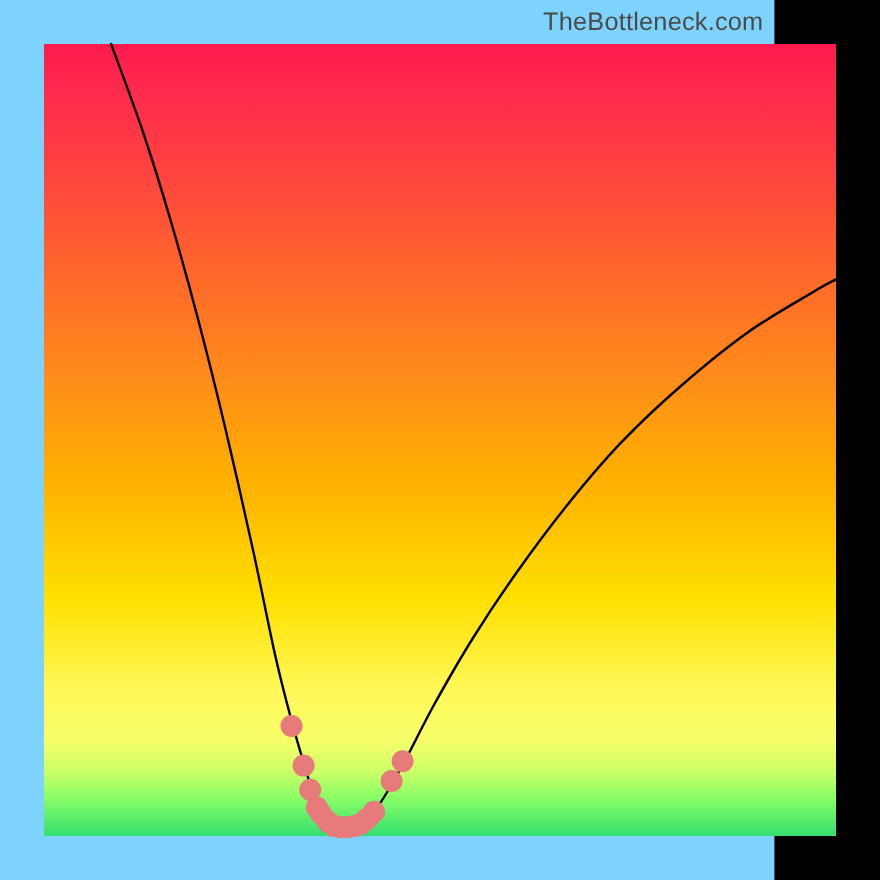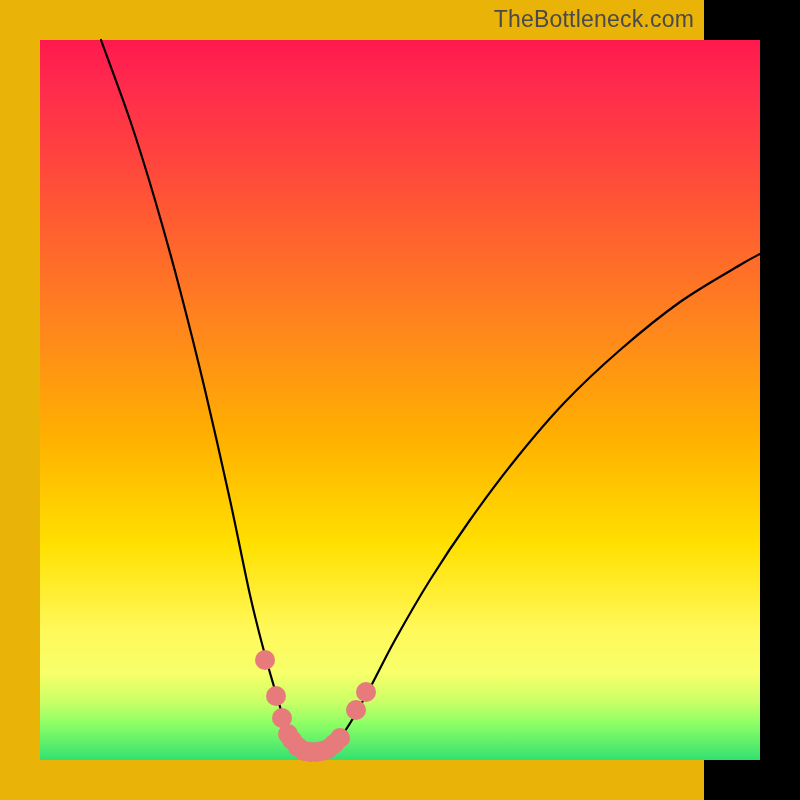--- a/index.html
+++ b/index.html
@@ -10,21 +10,21 @@
     background: #000;
     overflow: hidden;
     font-family: Arial, Helvetica, sans-serif;
   }
   .frame {
     position: absolute;
     left: 0;
     top: 0;
     width: 704px;
     height: 800px;
-    background: #eab308;
+    background: #7dd3fc;
   }
   .plot {
     position: absolute;
     left: 40px;
     top: 40px;
     width: 720px;
     height: 720px;
     
     background: linear-gradient(
       to bottom,

